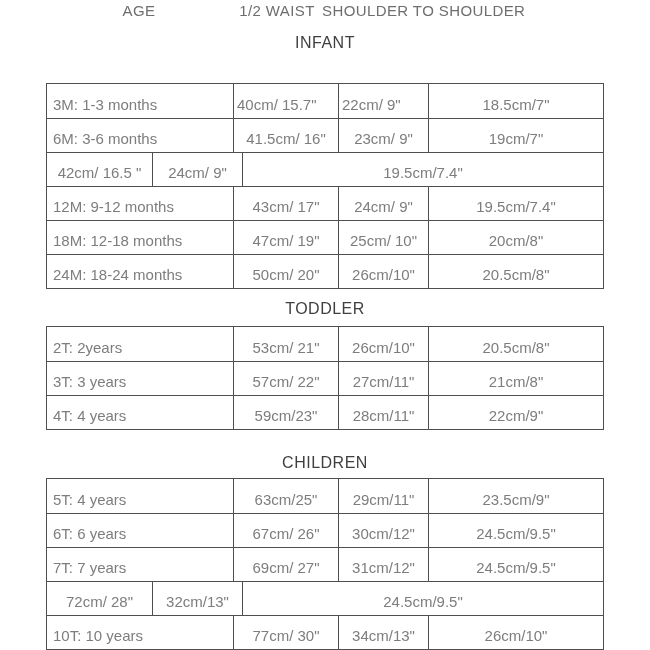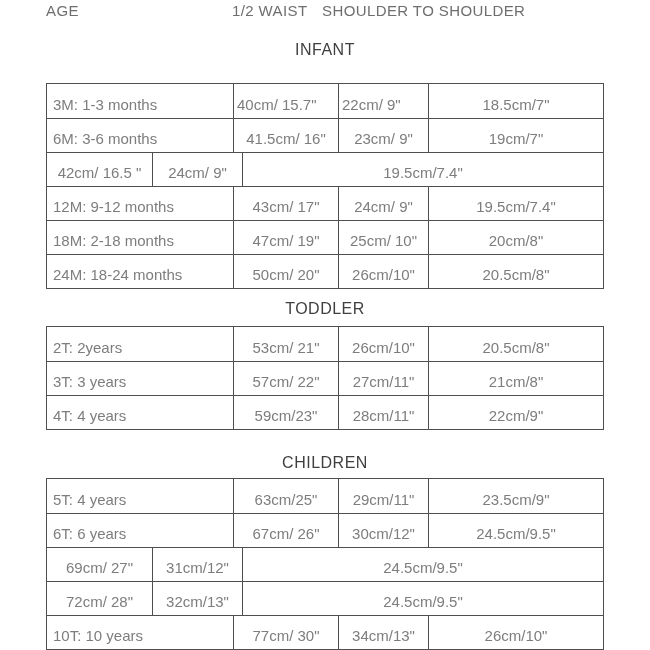--- a/index.html
+++ b/index.html
@@ -1,24 +1,24 @@
 <!DOCTYPE html>
 <html style="--bg: #ffffff; --text: #7d7d7d; --hdr: #6e6e6e; --title: #3f3f3f; --border: #4f4f4f;"><head>
 <meta charset="utf-8">
 <style>
   html,body{margin:0;padding:0;background:#fff;}
   .page{position:relative;width:650px;height:650px;background:var(--bg,#ffffff);
         font-family:"Liberation Sans",sans-serif;overflow:hidden;}
   .hdr{position:absolute;left:46px;top:2px;width:558px;display:flex;}
-  .hdr-cell{font-size:15px;color:var(--hdr,#6e6e6e);text-align:left;
+  .hdr-cell{font-size:15px;color:var(--hdr,#6e6e6e);text-align:center;
             letter-spacing:0.4px;line-height:17px;white-space:pre;}
   .w0{width:186px}.w1{width:105px}.w2{width:90px}.w3{width:177px}
   .sec-title{position:absolute;left:46px;width:558px;text-align:center;font-size:16px;
              color:var(--title,#3f3f3f);letter-spacing:0.5px;line-height:16px;}
-  .t0{top:42px}.t1{top:301px}.t2{top:455px}
+  .t0{top:35px}.t1{top:301px}.t2{top:455px}
   .tbl{position:absolute;left:46px;width:558px;box-sizing:border-box;
        border:1px solid var(--border,#4f4f4f);}
   .tb0{top:83px}.tb1{top:326px}.tb2{top:478px}
   .row{display:flex;height:34px;box-sizing:border-box;}
   .row + .row{border-top:1px solid var(--border,#4f4f4f);}
   .cell{display:flex;align-items:flex-end;box-sizing:border-box;padding-bottom:6px;
         font-size:15px;color:var(--text,#7d7d7d);line-height:15px;white-space:pre;text-align:center;}
   .cell + .cell{border-left:1px solid var(--border,#4f4f4f);}
   .c0{width:186px;justify-content:flex-start;padding-left:6px;}
   .c1{width:105px;justify-content:center;}
@@ -55,21 +55,21 @@
           <div class="cell c2">24cm/ 9"</div>
           <div class="cell c3">19.5cm/7.4"</div>
         </div>
         <div class="row">
           <div class="cell c0">12M: 9-12 months</div>
           <div class="cell c1">43cm/ 17"</div>
           <div class="cell c2">24cm/ 9"</div>
           <div class="cell c3">19.5cm/7.4"</div>
         </div>
         <div class="row">
-          <div class="cell c0">18M: 2-18 months</div>
+          <div class="cell c0">18M: 12-18 months</div>
           <div class="cell c1">47cm/ 19"</div>
           <div class="cell c2">25cm/ 10"</div>
           <div class="cell c3">20cm/8"</div>
         </div>
         <div class="row">
           <div class="cell c0">24M: 18-24 months</div>
           <div class="cell c1">50cm/ 20"</div>
           <div class="cell c2">26cm/10"</div>
           <div class="cell c3">20.5cm/8"</div>
         </div>
@@ -103,20 +103,21 @@
           <div class="cell c2">29cm/11"</div>
           <div class="cell c3">23.5cm/9"</div>
         </div>
         <div class="row">
           <div class="cell c0">6T: 6 years</div>
           <div class="cell c1">67cm/ 26"</div>
           <div class="cell c2">30cm/12"</div>
           <div class="cell c3">24.5cm/9.5"</div>
         </div>
         <div class="row">
+          <div class="cell c0">7T: 7 years</div>
           <div class="cell c1">69cm/ 27"</div>
           <div class="cell c2">31cm/12"</div>
           <div class="cell c3">24.5cm/9.5"</div>
         </div>
         <div class="row">
           <div class="cell c1">72cm/ 28"</div>
           <div class="cell c2">32cm/13"</div>
           <div class="cell c3">24.5cm/9.5"</div>
         </div>
         <div class="row">

